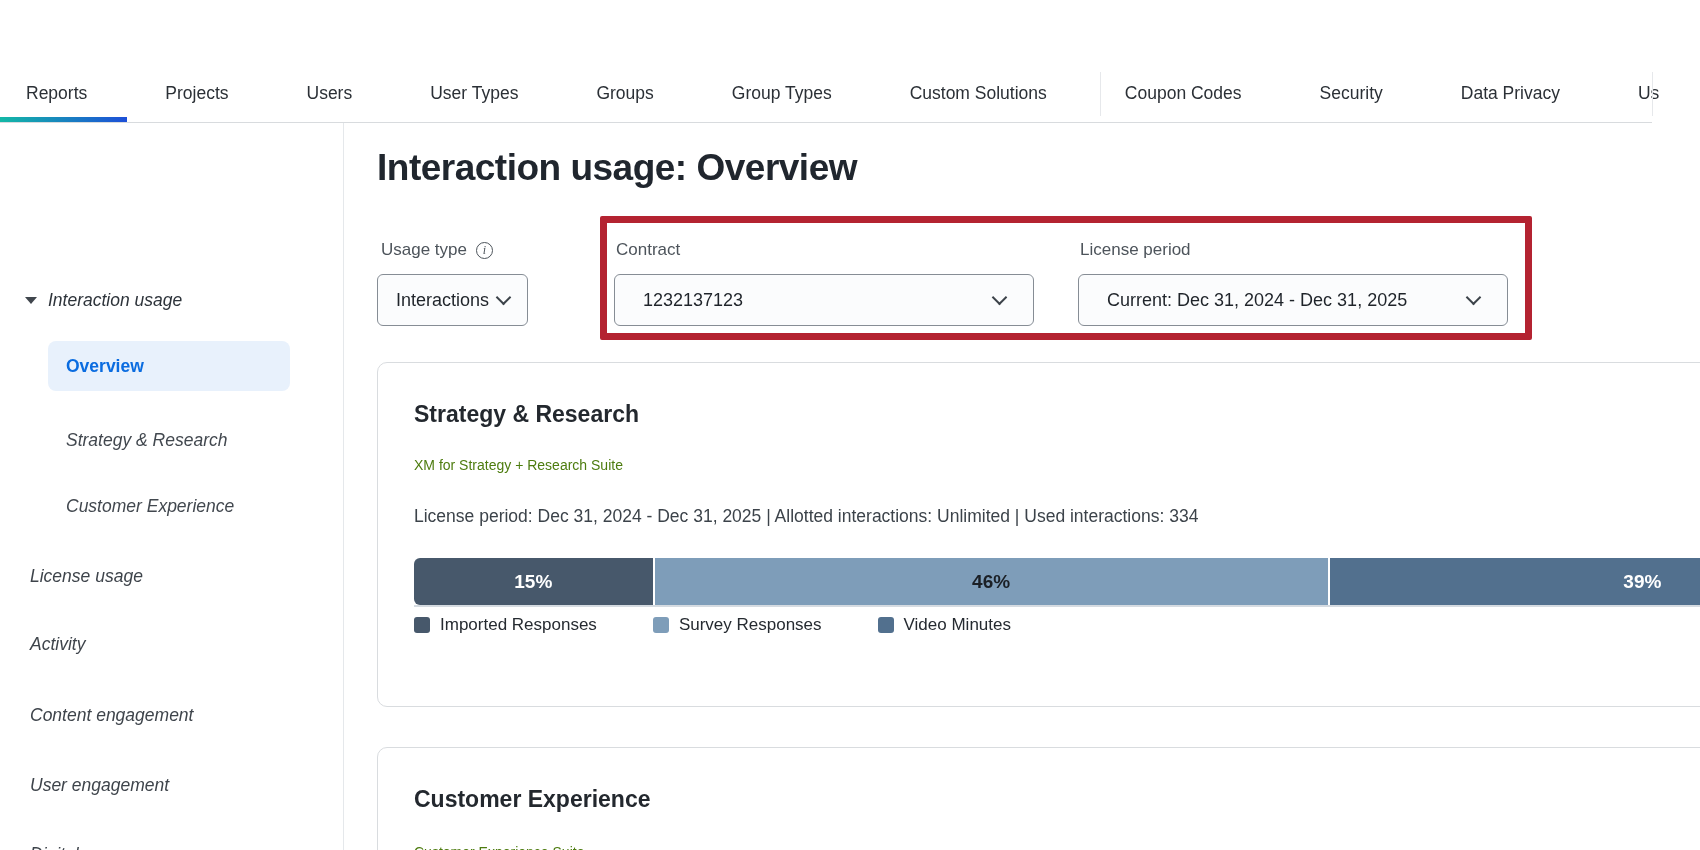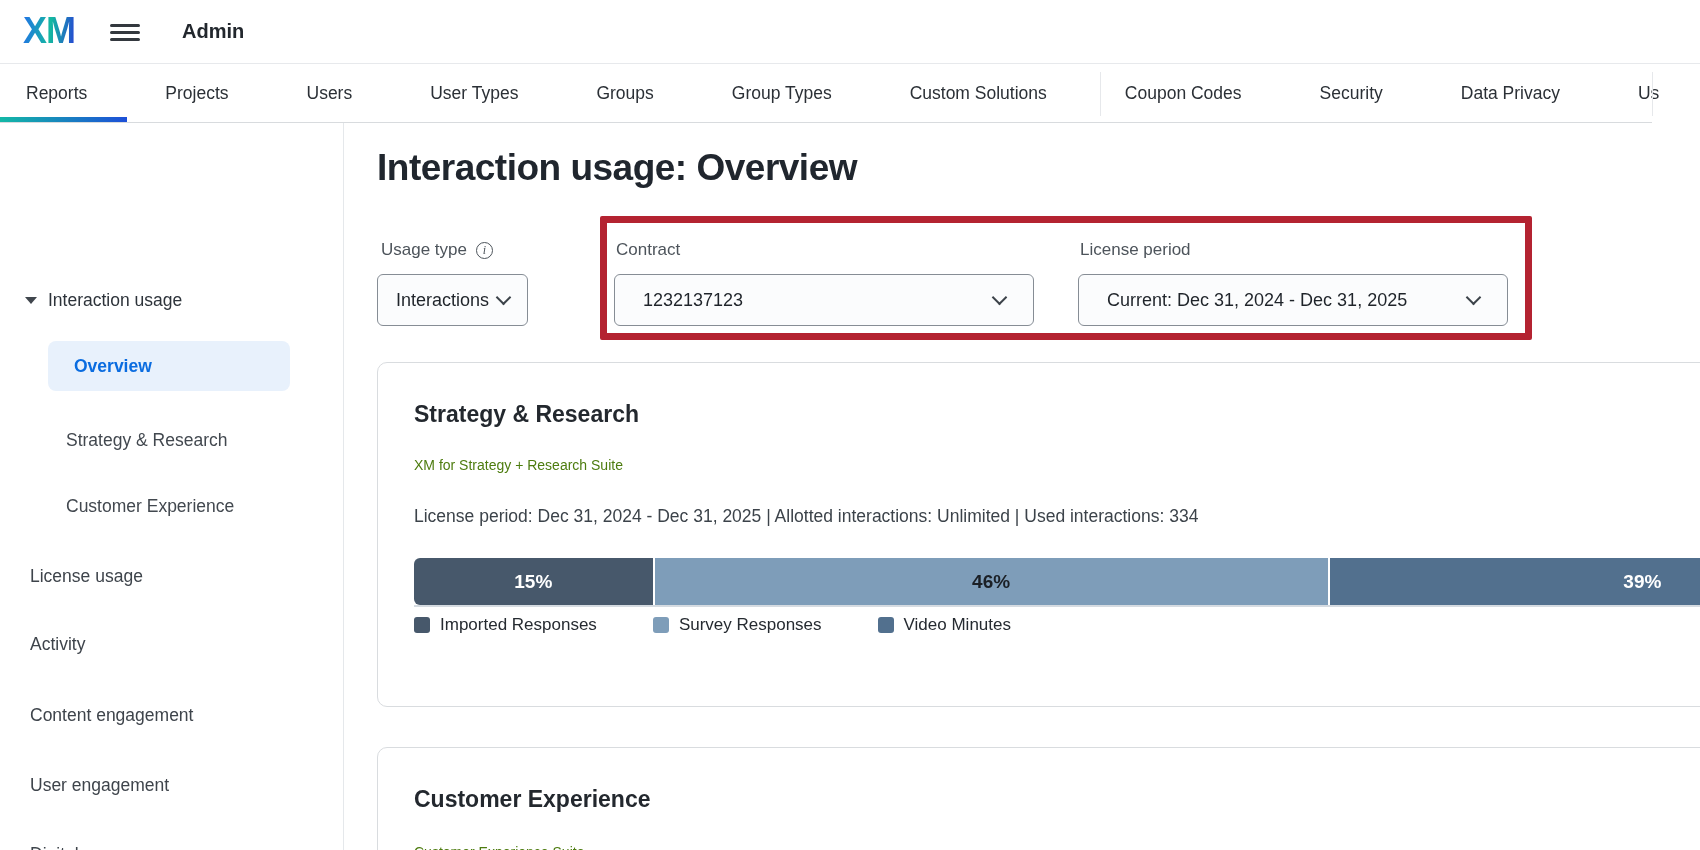--- a/index.html
+++ b/index.html
@@ -28,28 +28,28 @@
     display:flex; align-items:center; cursor:pointer; }
   .tab.active { font-weight:400; }
   .tab-underline { position:absolute; left:-26px; right:-40px; bottom:0; height:5px;
     background:linear-gradient(90deg,#13b8a6,#1d4fd8); }
   .tab-sep { position:absolute; top:8px; height:44px; width:1px; background:#e6e8eb; }
 
   
   .sidebar { position:absolute; left:0; top:123px; width:344px; height:727px; background:#fff;
     border-right:1px solid #e5e8eb; }
   .side-item { position:absolute; font-size:17.5px; color:#3e444b; white-space:nowrap;
-    height:34px; display:flex; align-items:center; cursor:pointer; }
+    height:34px; display:flex; align-items:center; cursor:pointer;font-style:italic; }
   .side-item.parent { left:25px; color:#2d333a; }
   .side-item.child { left:66px; color:#42484f; }
   .side-item.toplevel { left:30px; }
   .caret-down { width:0; height:0; border-left:6px solid transparent;
     border-right:6px solid transparent; border-top:7px solid #40464d; margin-right:11px; }
   .side-pill { position:absolute; left:48px; width:242px; height:50px; background:#e8f1fc;
-    border-radius:8px; display:flex; align-items:center; padding-left:26px; cursor:pointer; }
+    border-radius:8px; display:flex; align-items:center; padding-left:18px; cursor:pointer; }
   .side-pill .lbl { font-size:17.5px; font-weight:700; color:#0a6ce0; }
 
   
   .main { position:absolute; left:344px; top:123px; width:1356px; height:727px; }
   .page-title { position:absolute; left:33px; top:24px; font-size:37px; font-weight:700;
     color:#20262e; letter-spacing:-0.5px; }
 
   .ctl-label { position:absolute; font-size:17px; color:#4d545b; display:inline-flex;
     align-items:center; gap:9px;text-align:center; }
   .info-icon { width:17px; height:17px; border:1.6px solid #4d545b; border-radius:50%;
@@ -84,29 +84,20 @@
     align-items:center; }
   .legend-item { display:flex; align-items:center; gap:10px; }
   .legend-swatch { width:16px; height:16px; border-radius:3px; }
   .legend-label { font-size:17px; color:#262b31; }
 </style>
 </head>
 <body>
 
 <div id="app">
 
-  <div class="header">
-    <div class="logo">XM</div>
-    <div class="hamburger">
-      <span></span>
-        <span></span>
-        <span></span>
-    </div>
-    <div class="app-title">Admin</div>
-  </div>
 
   <div class="tabbar">
     <div class="tabbar-items">
         <div class="tab active">Reports<span class="tab-underline"></span></div>
         <div class="tab">Projects</div>
         <div class="tab">Users</div>
         <div class="tab">User Types</div>
         <div class="tab">Groups</div>
         <div class="tab">Group Types</div>
         <div class="tab">Custom Solutions</div>

